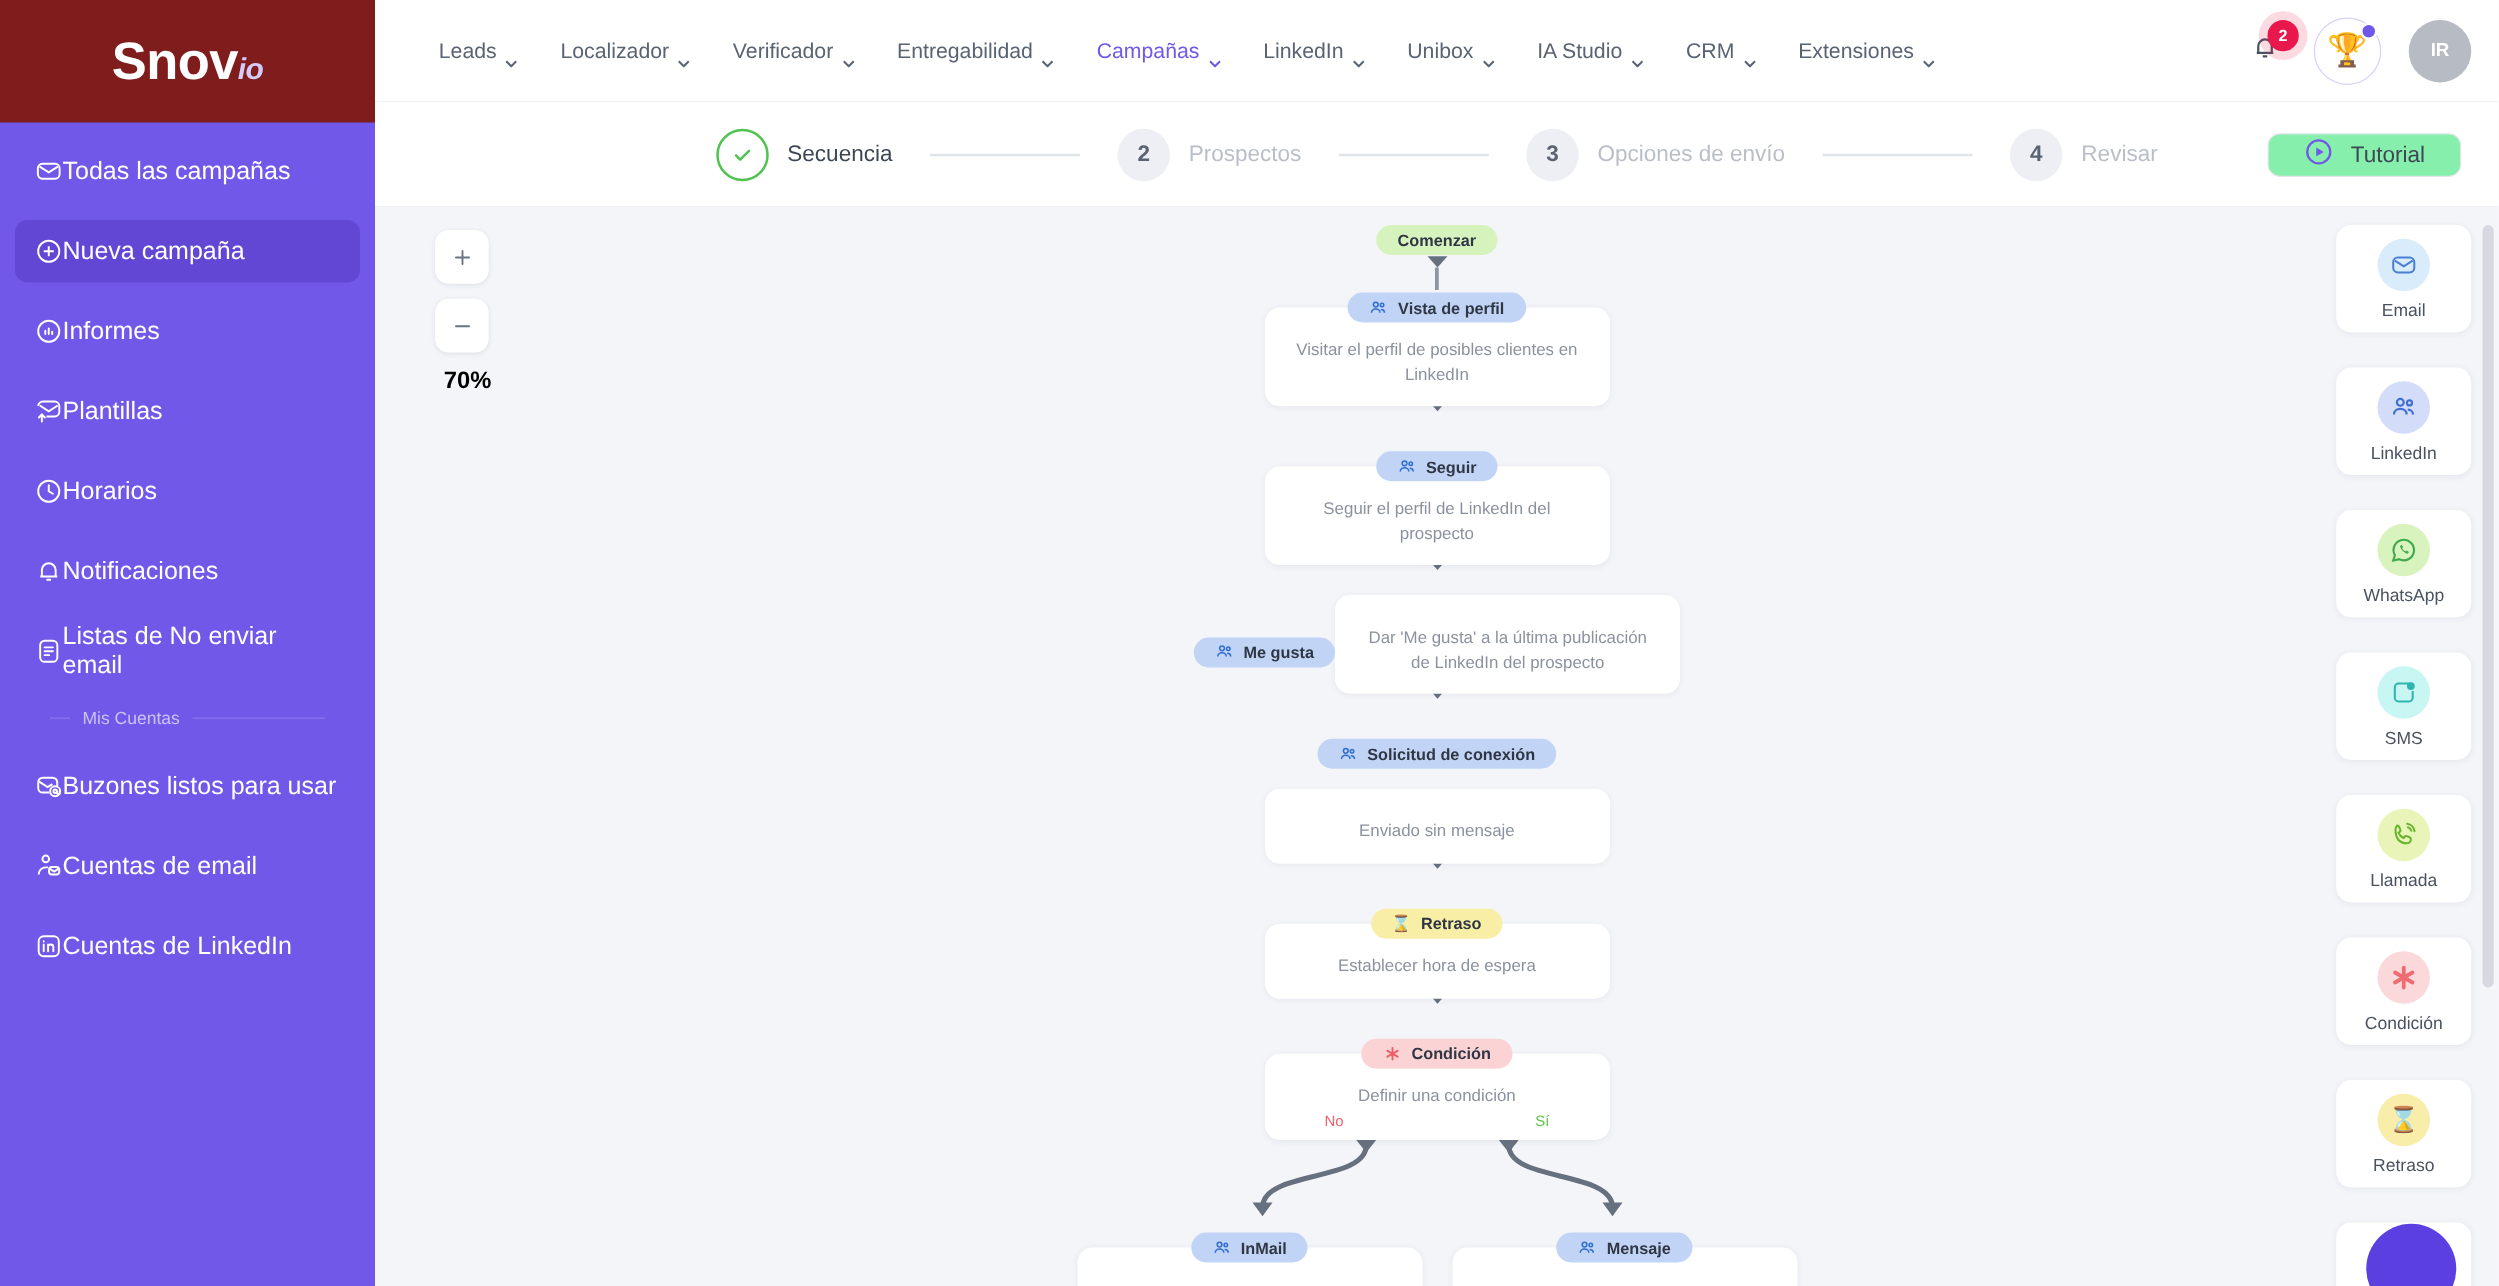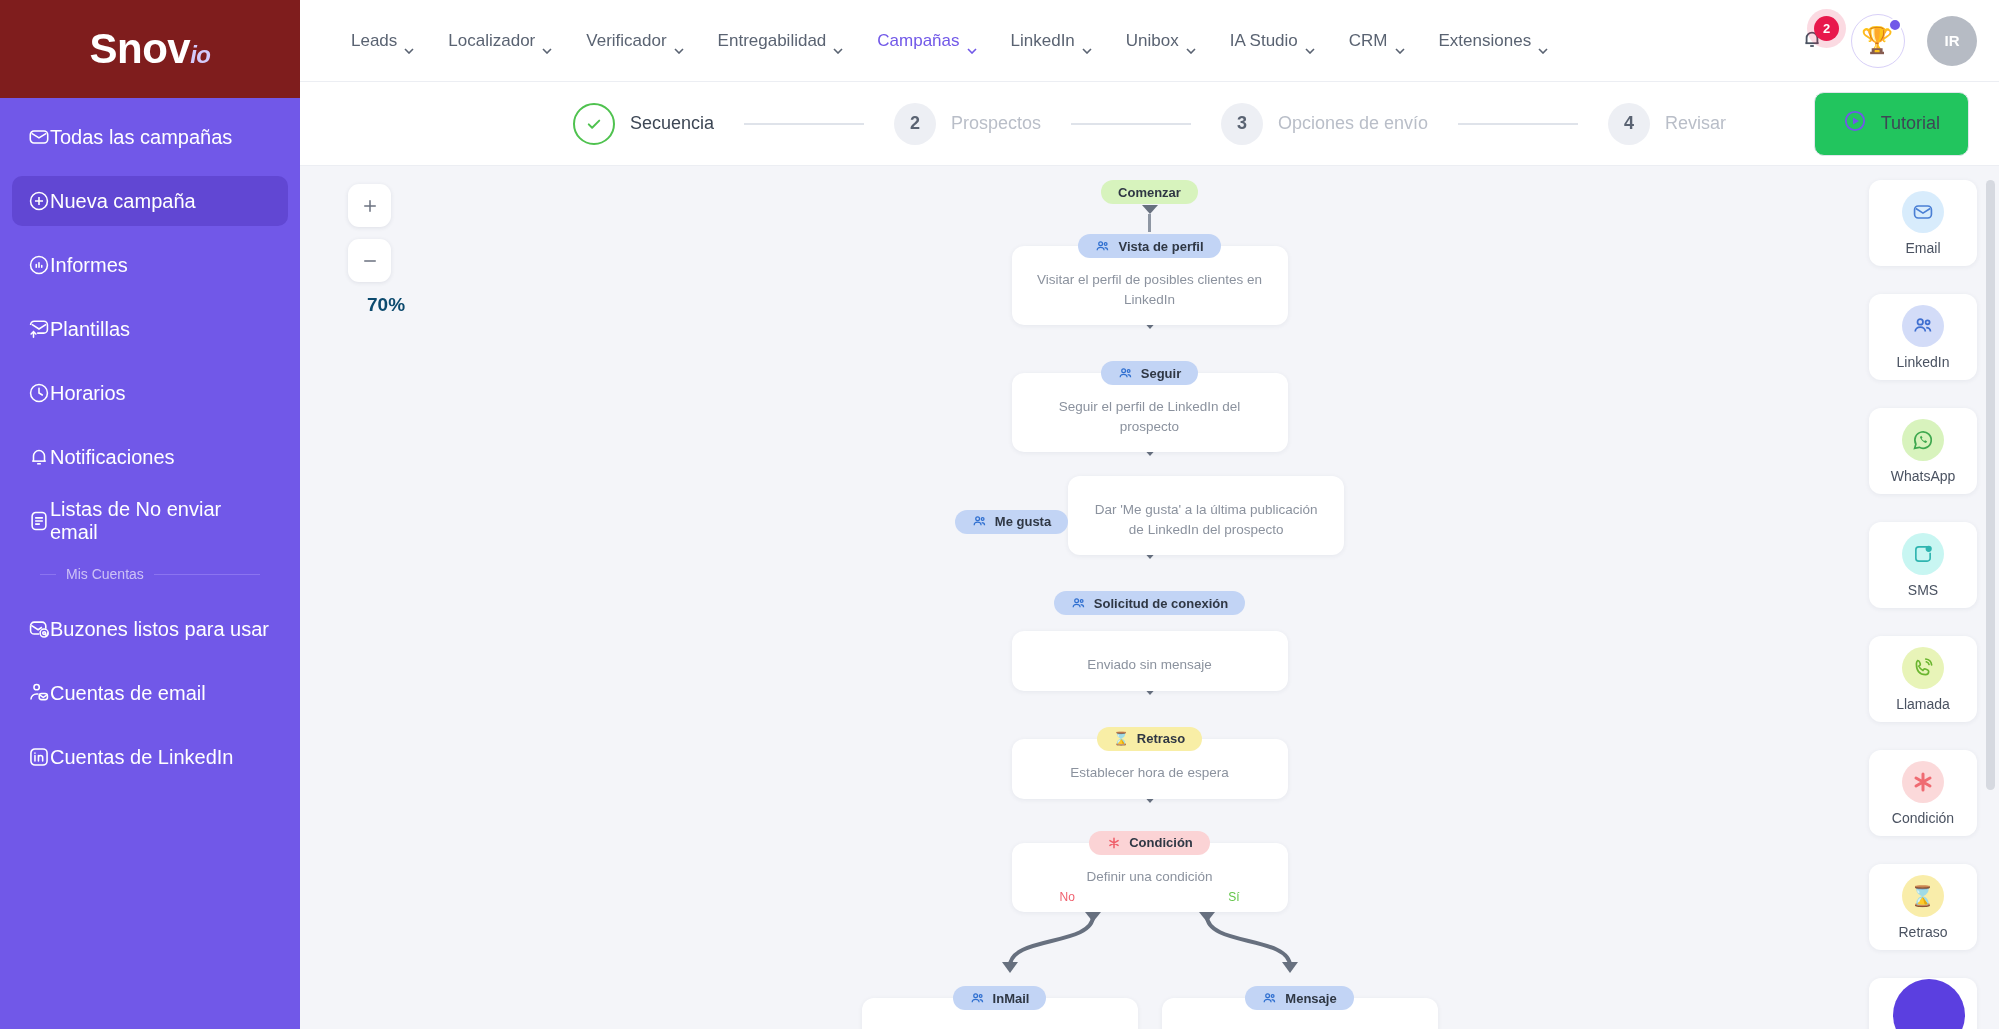--- a/index.html
+++ b/index.html
@@ -110,38 +110,38 @@
     display: flex; align-items: center; justify-content: center;
     font-size: 18px; font-weight: bold;
   }
   .step-num.done { background: #fff; border: 2.5px solid #4fc24f; color: #4fc24f; }
   .step-label { font-size: 18px; color: #b9bec8; }
   .step.completed .step-label { color: #3d4755; }
   .step-line { width: 120px; height: 2px; background: #dfe3ea; margin: 0 30px; }
   .tutorial-btn {
     position: absolute; right: 30px; top: 50%; transform: translateY(-50%);
     display: flex; align-items: center; gap: 14px;
-    padding: 0 28px; height: 64px;
-    border: 1px solid #e2e5ec; border-radius: 10px; background: #22c55e;
+    padding: 0 28px; height: 35px;
+    border: 1px solid #e2e5ec; border-radius: 10px; background: #86efac;
     font-size: 18px; color: #3d4755; cursor: pointer;
   }
 
   
   .canvas-wrap {
     flex: 1 1 auto; position: relative; background: #f4f5f9;
     overflow: hidden;
   }
   .zoom-controls { position: absolute; left: 48px; top: 18px; }
   .zoom-btn {
     width: 43px; height: 43px; border-radius: 11px; background: #fff;
     display: flex; align-items: center; justify-content: center;
     box-shadow: 0 1px 4px rgba(40,50,80,0.10);
     margin-bottom: 12px; cursor: pointer; color: #6b7280;
   }
-  .zoom-level { font-size: 19px; font-weight: bold; color: #0c4a6e; margin-top: 6px; margin-left:19px;}
+  .zoom-level { font-size: 19px; font-weight: bold; color: #000000; margin-top: 6px; margin-left:7px;}
 
   
   .flow {
     position: absolute; left: 0; right: 0; top: 0;
     display: flex; flex-direction: column; align-items: center;
     padding-top: 14px;
   }
   .pill {
     display: inline-flex; align-items: center; gap: 8px;
     height: 24px; padding: 0 17px; border-radius: 12px;

